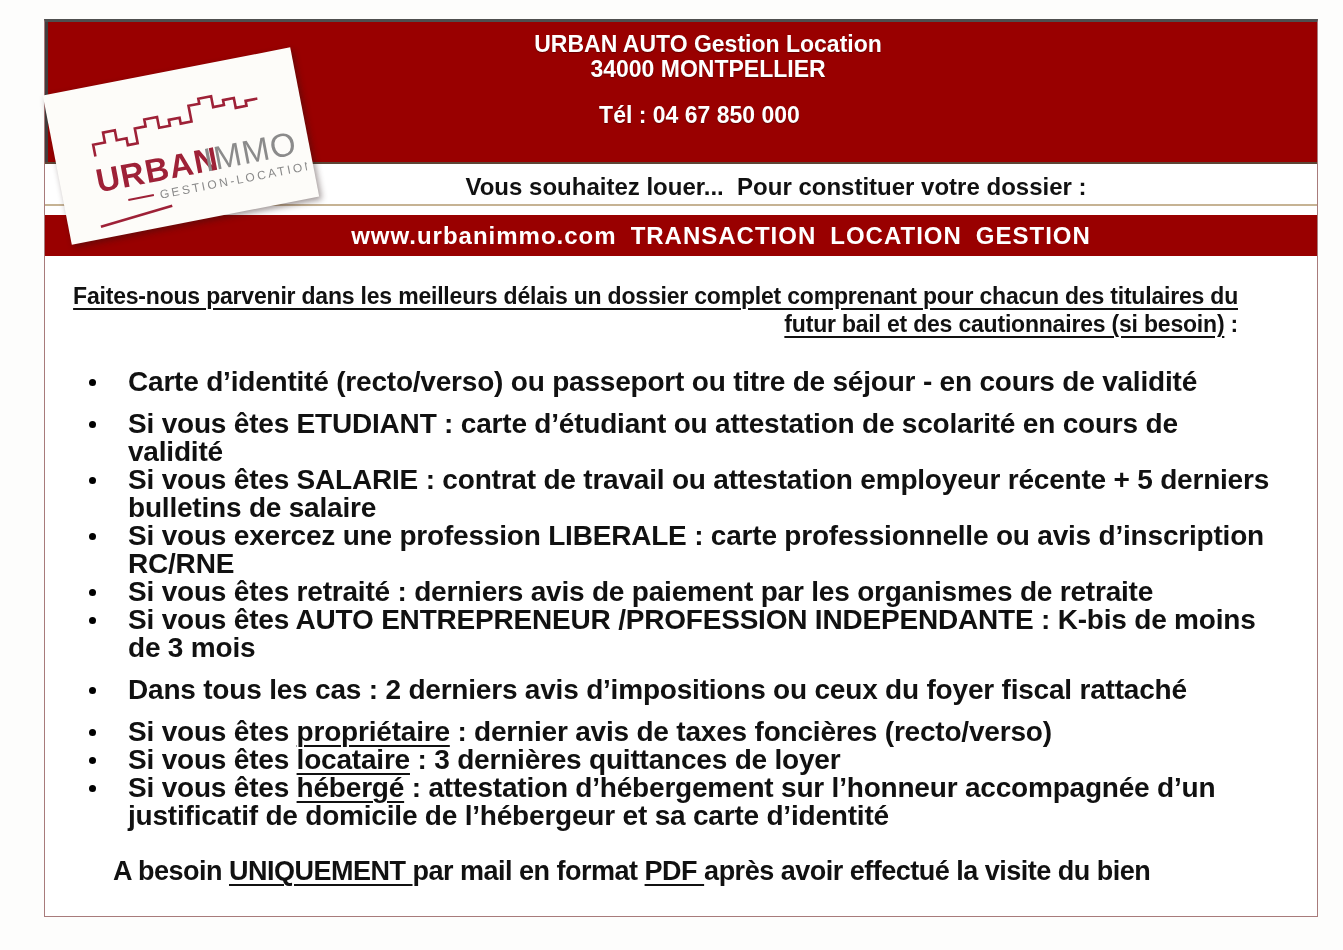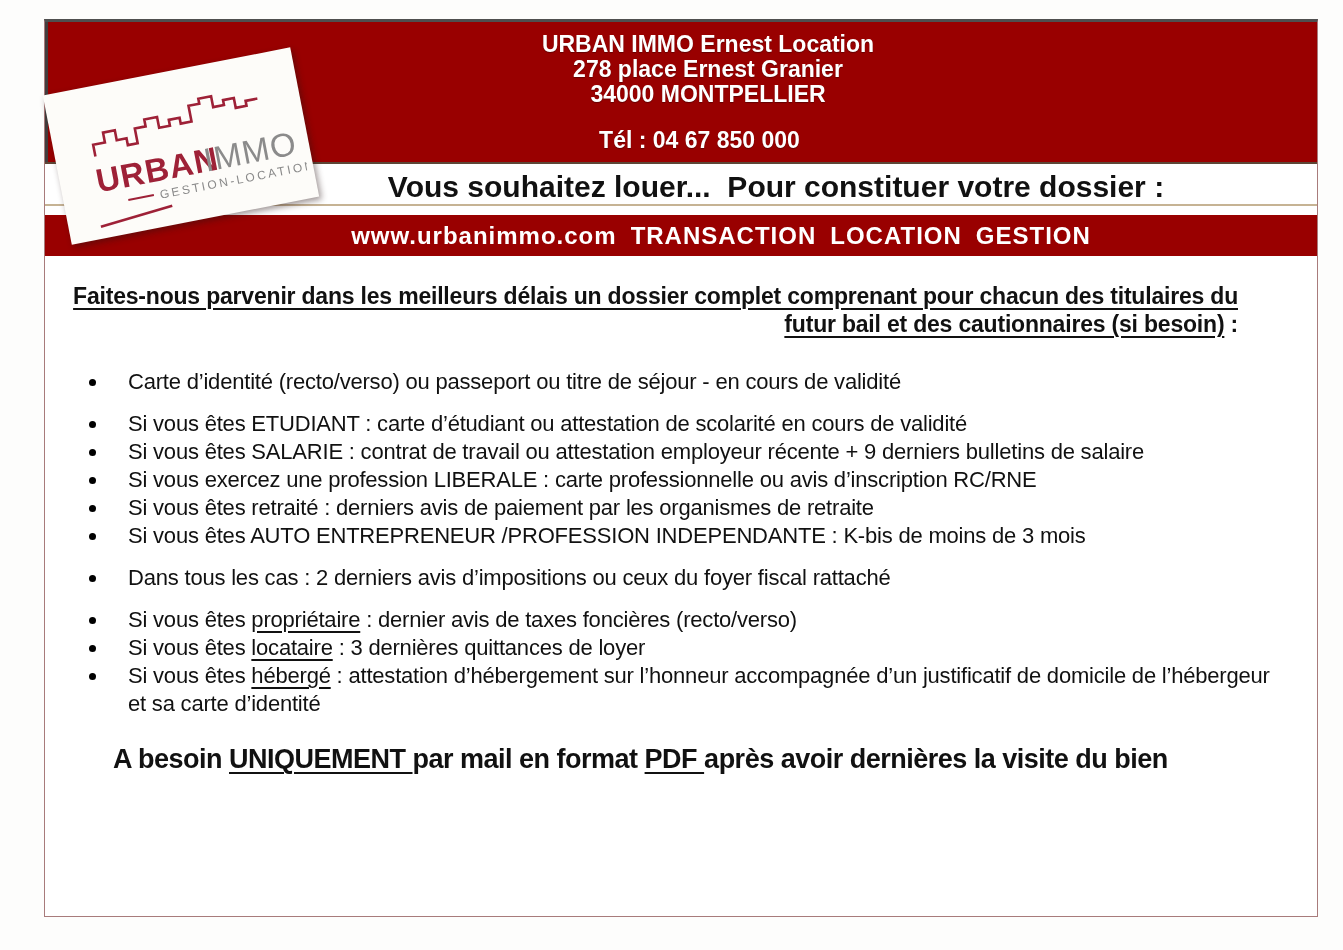--- a/index.html
+++ b/index.html
@@ -15,33 +15,33 @@
   .band{background:#990000;color:#ffffff;position:relative;}
   .band1{height:130px;padding-top:10px;box-sizing:content-box;}
   .band1 .edge-shadow{position:absolute;left:0;top:0;width:3px;height:100%;background:#433d3d;}
   .address{padding-left:54px;text-align:center;font-weight:700;font-size:23px;line-height:25px;
     text-shadow:0 1px 1px rgba(0,0,0,.35);}
   .phone{padding-left:37px;text-align:center;font-weight:700;font-size:23px;line-height:25px;margin-top:21px;
     text-shadow:0 1px 1px rgba(0,0,0,.35);}
   
   .band-white{height:51px;background:#ffffff;border-top:2px solid #5d4636;position:relative;
     display:flex;align-items:center;justify-content:center;}
-  .tagline{padding-left:190px;padding-bottom:6px;color:#111111;font-weight:700;font-size:30px;white-space:pre;}
+  .tagline{padding-left:190px;padding-bottom:6px;color:#111111;font-weight:700;font-size:24px;white-space:pre;}
   .tan-line{position:absolute;left:0;right:0;bottom:9px;height:2px;background:#c6b394;}
   
   .band2{height:41px;display:flex;align-items:center;}
   .nav{display:flex;gap:14px;justify-content:center;width:100%;padding-left:80px;box-sizing:border-box;}
   .nav span{font-weight:700;font-size:24px;letter-spacing:1px;white-space:pre;}
   
   .bodyarea{padding:26px 40px 0 18px;color:#111111;}
   .intro{margin:0;max-width:1175px;font-weight:700;font-size:23px;line-height:28px;letter-spacing:-0.2px;text-align:right;}
   .intro .u, .bullets .u, .footerline .u{
     text-decoration:underline;text-decoration-thickness:2px;text-underline-offset:4px;}
   ul.bullets{list-style:none;margin:30px 0 0 0;padding:0;}
-  ul.bullets li{position:relative;padding-left:65px;font-weight:400;font-size:22px;line-height:28px;
+  ul.bullets li{position:relative;padding-left:65px;font-weight:700;font-size:28px;line-height:28px;
     letter-spacing:-0.2px;max-width:1160px;}
   ul.bullets li::before{content:"";position:absolute;left:26px;top:11px;width:7px;height:7px;
     border-radius:50%;background:#000000;}
   ul.bullets li.gap{margin-top:14px;}
   .footerline{margin:24px 20px 0 50px;font-weight:700;font-size:27px;letter-spacing:-0.5px;line-height:34px;}
   
   .logo-card{
     position:absolute;left:10px;top:48px;width:252px;height:152px;background:#fdfcf9;
     transform:rotate(-11deg);box-shadow:2px 3px 6px rgba(40,20,20,.45);z-index:5;
     display:flex;align-items:center;justify-content:center;}
@@ -49,22 +49,21 @@
 </style>
 </head>
 <body>
 
 <div class="page">
   <div class="doc">
 
     <div class="band band1">
       <div class="edge-shadow"></div>
       <div class="address">
-          <div>URBAN IMMO Ernest Location</div>
-          <div>278 place Ernest Granier</div>
+          <div>URBAN AUTO Gestion Location</div>
           <div>34000 MONTPELLIER</div>
         </div>
       <div class="phone">Tél : 04 67 850 000</div>
     </div>
 
     <div class="band-white">
       <div class="tagline">Vous souhaitez louer...  Pour constituer votre dossier :</div>
       <div class="tan-line"></div>
     </div>
 
@@ -75,30 +74,30 @@
           <span>LOCATION</span>
           <span>GESTION</span>
         </div>
     </div>
 
     <div class="bodyarea">
       <p class="intro"><span class="u">Faites-nous parvenir dans les meilleurs délais un dossier complet comprenant pour chacun des titulaires du futur bail et des cautionnaires (si besoin)</span><span> :</span></p>
       <ul class="bullets">
           <li><span>Carte d’identité (recto/verso) ou passeport ou titre de séjour - en cours de validité</span></li>
           <li class="gap"><span>Si vous êtes ETUDIANT : carte d’étudiant ou attestation de scolarité en cours de validité</span></li>
-          <li><span>Si vous êtes SALARIE : contrat de travail ou attestation employeur récente + 9 derniers bulletins de salaire</span></li>
+          <li><span>Si vous êtes SALARIE : contrat de travail ou attestation employeur récente + 5 derniers bulletins de salaire</span></li>
           <li><span>Si vous exercez une profession LIBERALE : carte professionnelle ou avis d’inscription RC/RNE</span></li>
           <li><span>Si vous êtes retraité : derniers avis de paiement par les organismes de retraite</span></li>
           <li><span>Si vous êtes AUTO ENTREPRENEUR /PROFESSION INDEPENDANTE : K-bis de moins de 3 mois</span></li>
           <li class="gap"><span>Dans tous les cas : 2 derniers avis d’impositions ou ceux du foyer fiscal rattaché</span></li>
           <li class="gap"><span>Si vous êtes </span><span class="u">propriétaire</span><span> : dernier avis de taxes foncières (recto/verso)</span></li>
           <li><span>Si vous êtes </span><span class="u">locataire</span><span> : 3 dernières quittances de loyer</span></li>
           <li><span>Si vous êtes </span><span class="u">hébergé</span><span> : attestation d’hébergement sur l’honneur accompagnée d’un justificatif de domicile de l’hébergeur et sa carte d’identité</span></li>
         </ul>
-      <p class="footerline"><span>A besoin </span><span class="u">UNIQUEMENT </span><span>par mail en format </span><span class="u">PDF </span><span>après avoir dernières la visite du bien</span></p>
+      <p class="footerline"><span>A besoin </span><span class="u">UNIQUEMENT </span><span>par mail en format </span><span class="u">PDF </span><span>après avoir effectué la visite du bien</span></p>
     </div>
 
     <div class="logo-card">
       <svg viewBox="0 0 240 140">
         <polyline points="34,64 34,52 46,52 46,42 58,42 58,52 68,52 68,59 78,59 78,44 89,44 89,37 102,37 102,48 113,48 113,42 124,42 124,48 135,48 135,32 146,32 146,27 159,27 159,38 170,38 170,33 181,33 181,43 192,43 192,38 204,38" fill="none" stroke="#9e2137" stroke-width="2.6"></polyline>
         <text x="30" y="100" font-family="Liberation Sans, sans-serif" font-size="33" font-weight="700" fill="#9e2137" letter-spacing="1">URBAN</text>
         <text x="140" y="100" font-family="Liberation Sans, sans-serif" font-size="33" font-weight="400" fill="#8b8b8b" letter-spacing="1">IMMO</text>
         <line x1="58" y1="113" x2="84" y2="113" stroke="#9e2137" stroke-width="2"></line>
         <text x="90" y="118" font-family="Liberation Sans, sans-serif" font-size="12" font-weight="400" fill="#8a8a8a" letter-spacing="2.5">GESTION-LOCATION</text>
         <line x1="26" y1="134" x2="100" y2="127" stroke="#9e2137" stroke-width="2.6"></line>

